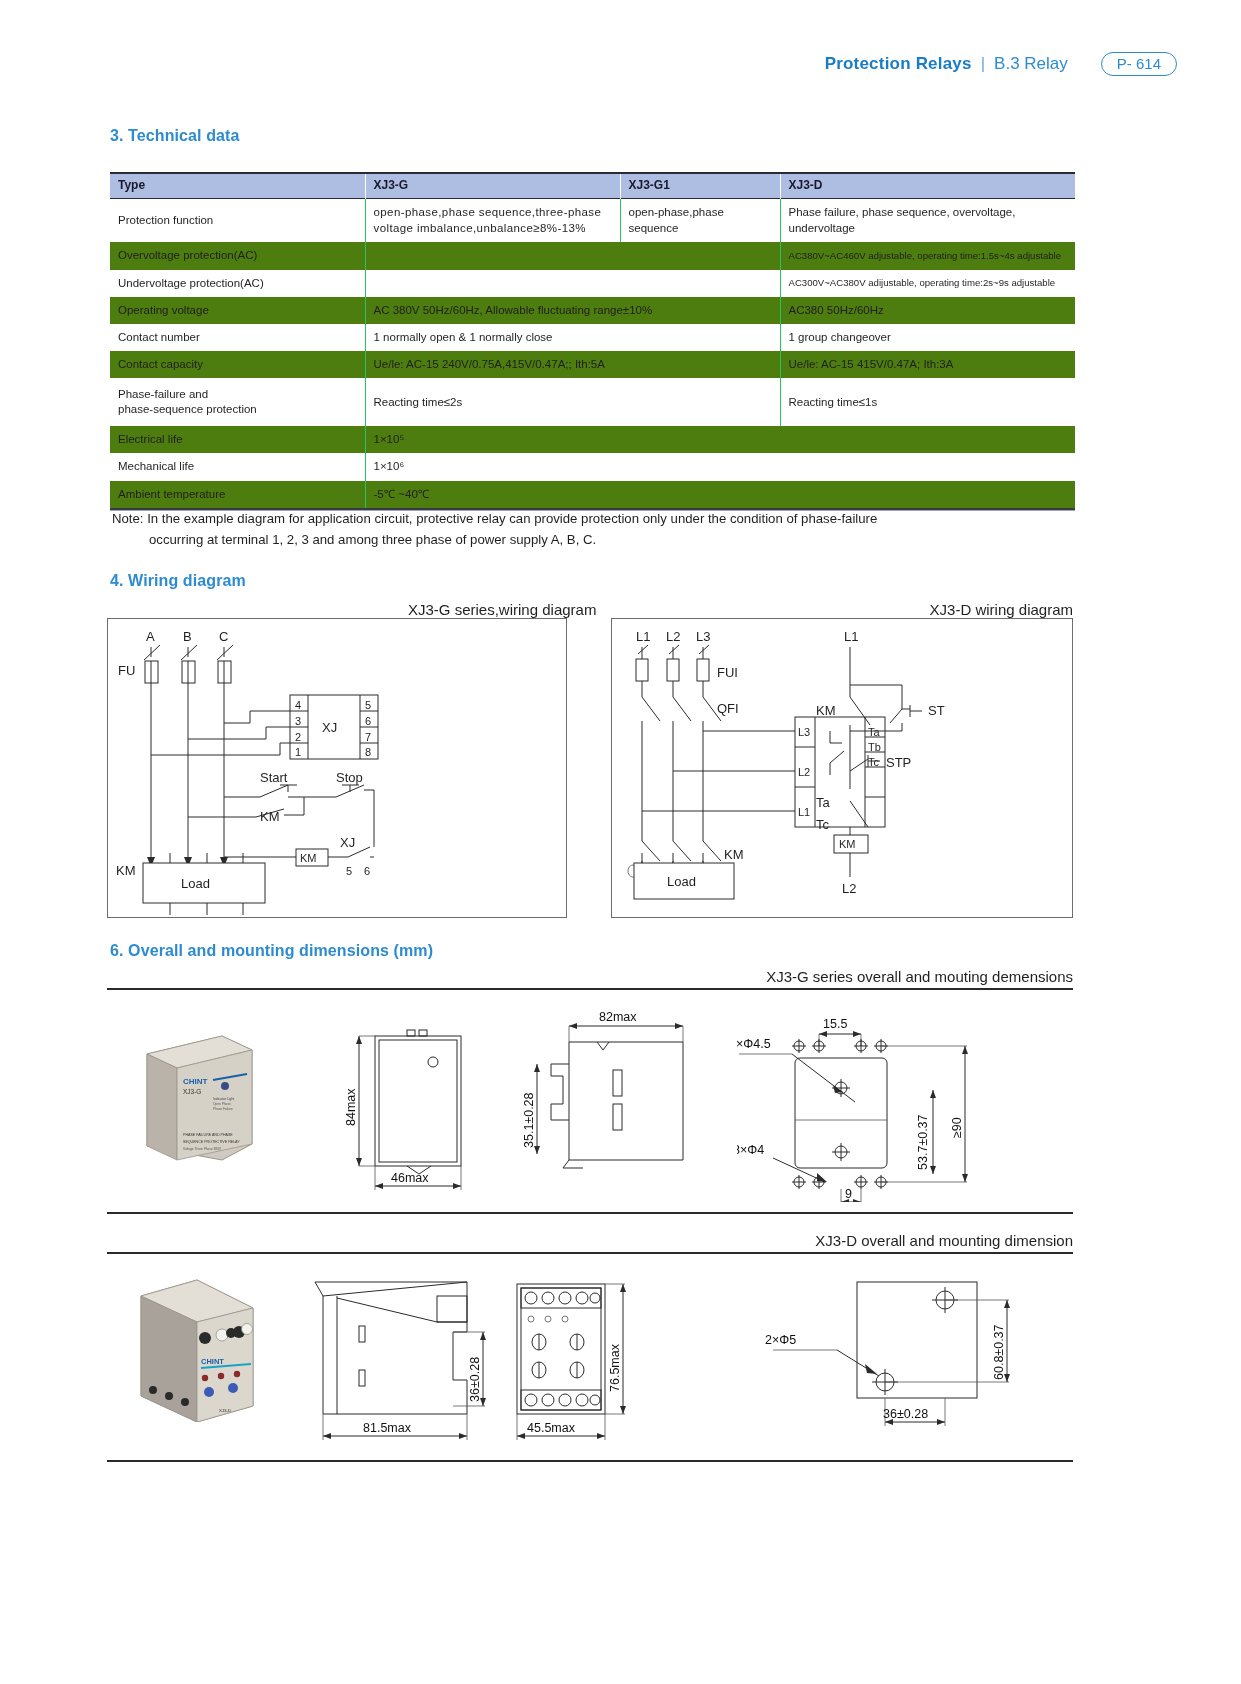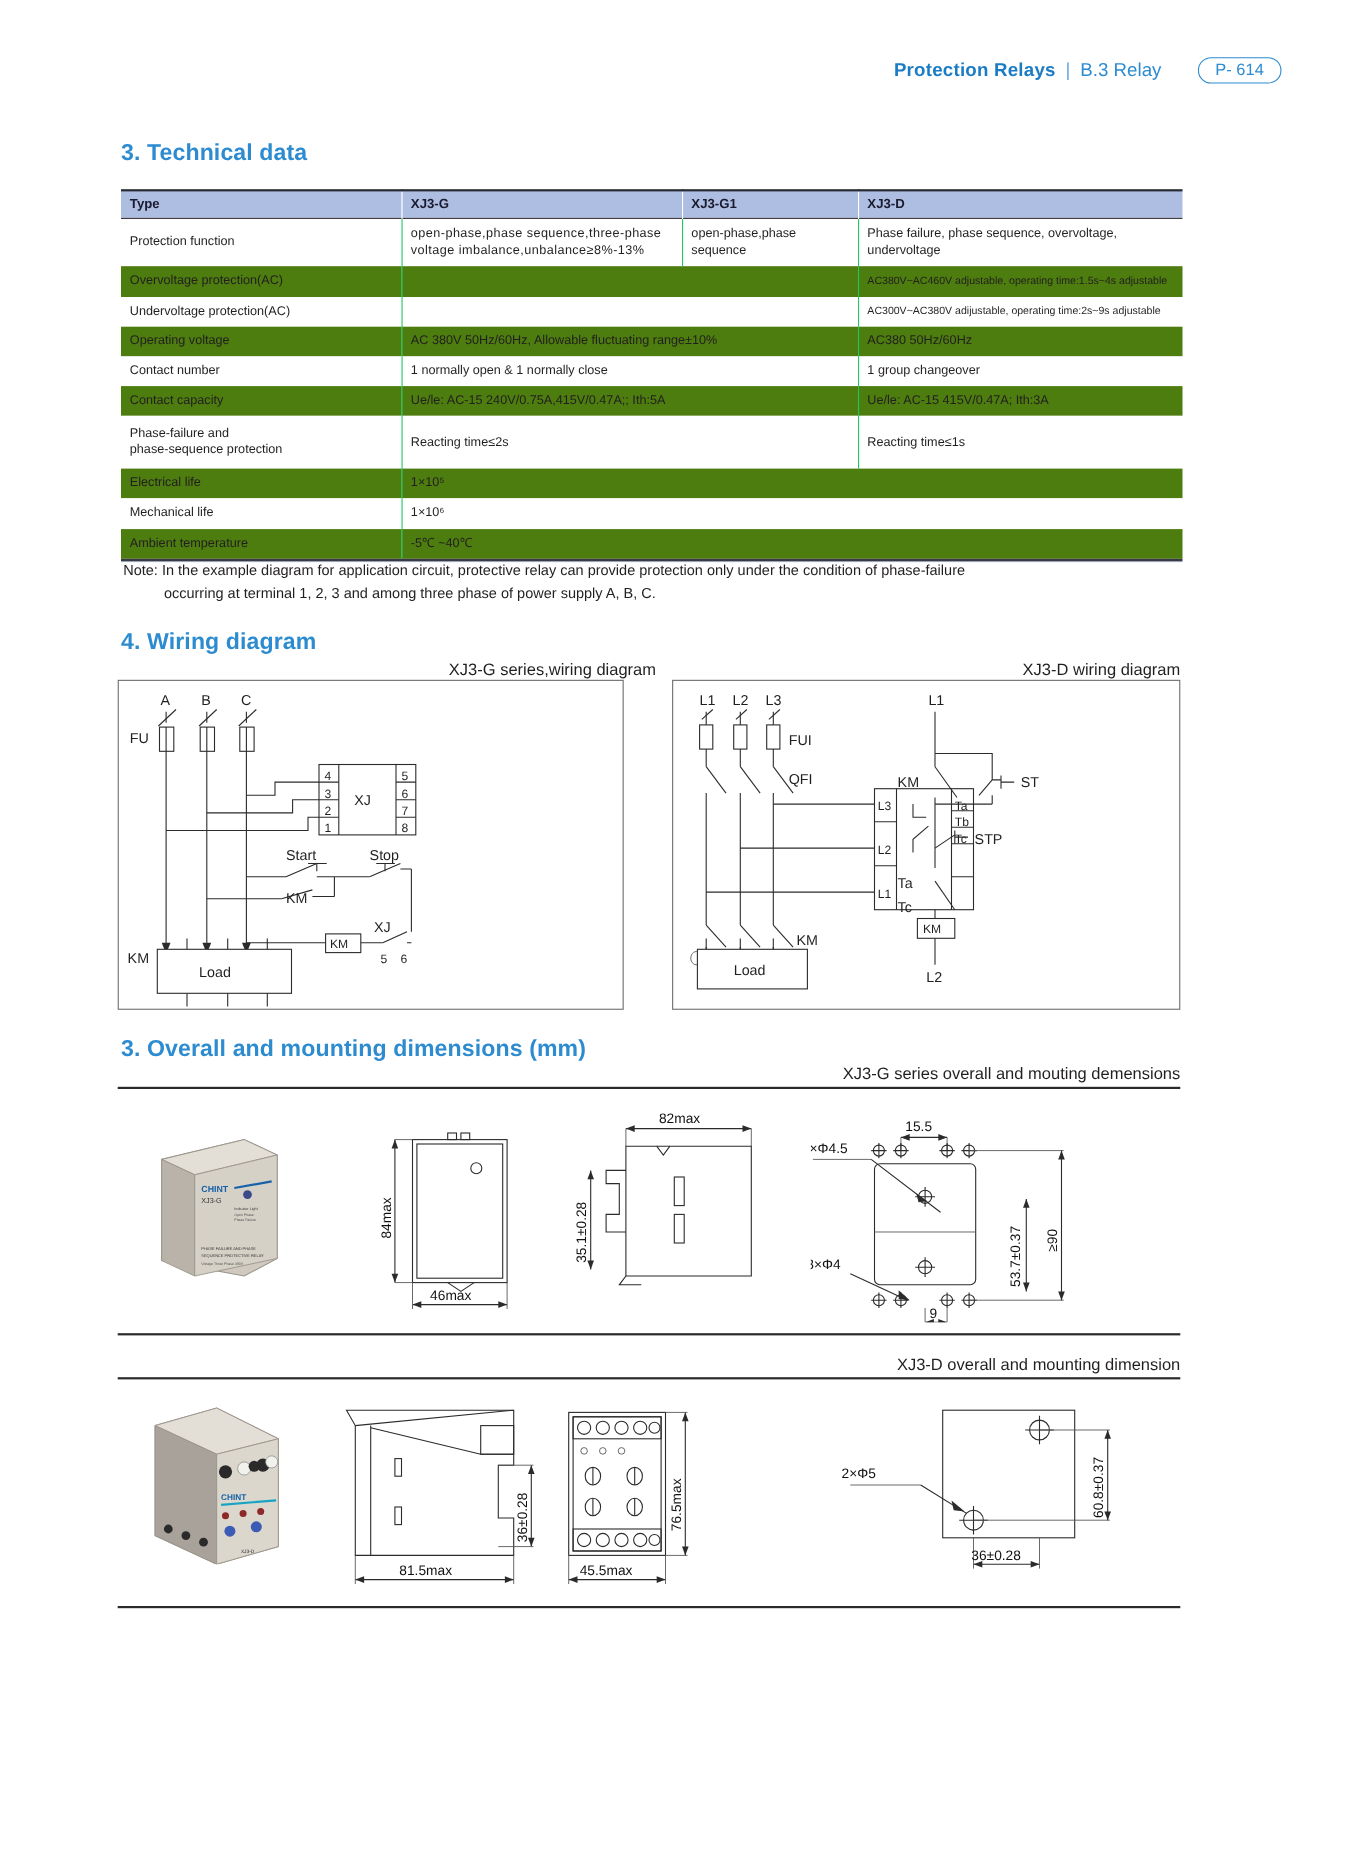--- a/index.html
+++ b/index.html
@@ -9,37 +9,37 @@
     background:#ffffff;
     font-family:"Liberation Sans", sans-serif;
     color:#221f1f;
     position:relative;
     overflow:hidden;
   }
   .page { position:relative; width:1241px; height:1684px; }
 
   
   .hdr {
-    position:absolute; right:76px; top:52px;
+    position:absolute; right:64px; top:52px;
     display:flex; align-items:center; gap:9px;
     font-size:17px; white-space:nowrap;
   }
   .hdr-title { color:#1a7cc4; font-weight:bold; letter-spacing:.2px; }
   .hdr-sep { color:#6aa8d8; font-weight:300; }
   .hdr-sub { color:#2d8bd0; font-weight:400; }
   .hdr-badge {
     border:1.4px solid #2d8bd0; color:#2d8bd0;
     border-radius:13px; padding:2px 15px 3px;
     font-size:15px; margin-left:24px;
   }
 
   
   .sec-h {
     position:absolute; left:110px;
-    color:#2d8bd0; font-size:21px; font-weight:bold;
+    color:#2d8bd0; font-size:16px; font-weight:bold;
     letter-spacing:.1px;
   }
 
   
   .tbl-wrap { position:absolute; left:110px; top:172px; width:965px; }
   table { border-collapse:collapse; width:100%; font-size:11.5px; }
   th, td {
     border:none; padding:6px 8px; vertical-align:middle;
     line-height:1.32; font-weight:normal; text-align:left;
   }
@@ -428,21 +428,21 @@
       <rect class="bx" x="22" y="10" width="100" height="36"></rect>
       <text class="txt" x="55" y="33">Load</text>
       <g class="ln">
         <line x1="30" y1="0" x2="30" y2="10"></line>
         <line x1="61" y1="0" x2="61" y2="10"></line>
         <line x1="91" y1="0" x2="91" y2="10"></line>
       </g>
     </svg>
   </div>
 
-  <div class="sec-h" style="top:942px">3. Overall and mounting dimensions (mm)</div>
+  <div class="sec-h" style="top:942px">6. Overall and mounting dimensions (mm)</div>
 
   <div class="cap" style="right:168px; top:968px">XJ3-G series overall and mouting demensions</div>
   <div class="rule" style="left:107px; top:988px; width:966px"></div>
 
   <div style="position:absolute; left:107px; top:1000px; width:966px; height:205px">
 
     <svg class="photo" style="left:20px; top:24px" width="130" height="140" viewBox="0 0 130 140">
       <polygon points="20,30 95,12 125,26 125,120 95,136 20,122" fill="#cfc9bf" stroke="#9a948b" stroke-width="1"></polygon>
       <polygon points="20,30 95,12 125,26 50,44" fill="#e3ded6" stroke="#9a948b" stroke-width=".8"></polygon>
       <polygon points="20,30 50,44 50,136 20,122" fill="#b9b3aa" stroke="#9a948b" stroke-width=".8"></polygon>

